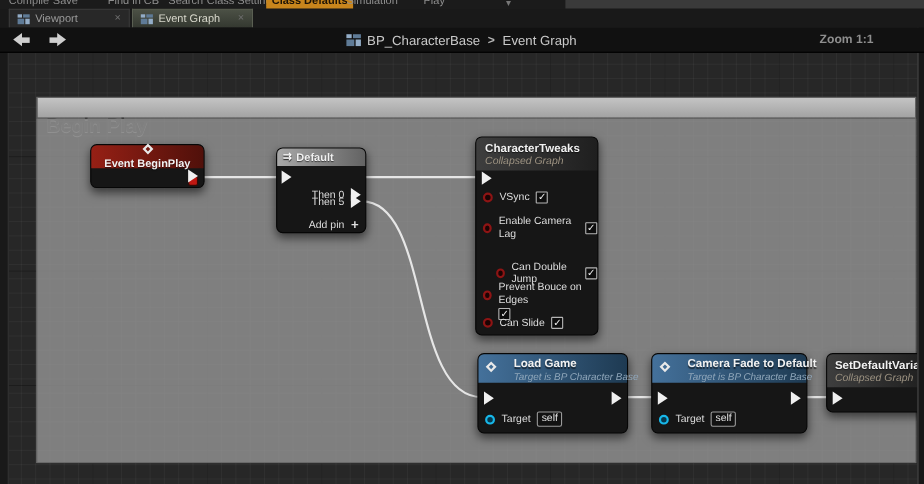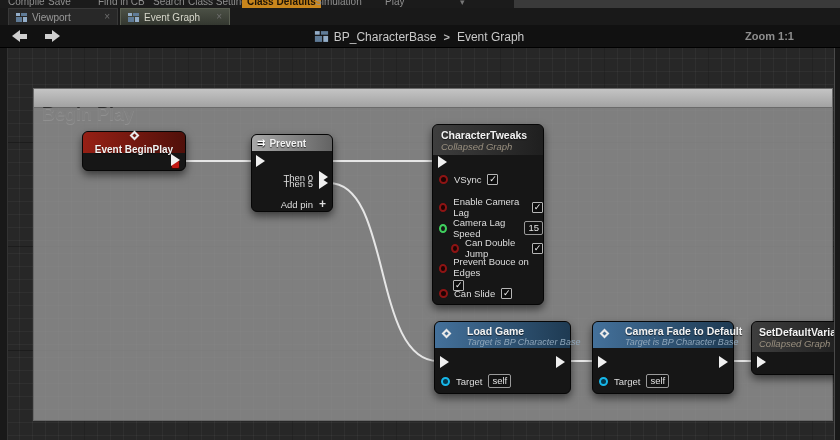--- a/index.html
+++ b/index.html
@@ -196,21 +196,21 @@
         <span class="diamond"></span>
         <span class="nh-title">Event BeginPlay</span>
         <span class="redbox"></span>
       </div>
       <span class="pin-exec out-pin"></span>
     </div>
 
     <div class="node n-seq">
       <div class="node-header nh-gray">
         <span class="seq-icon">⇉</span>
-        <span class="nh-title">Prevent</span>
+        <span class="nh-title">Default</span>
       </div>
       <div class="row" style="left:4px; top:20px;">
         <span class="pin-exec"></span>
       </div>
       <div class="row" style="right:4px; top:36px;">
         <span>Then 0</span>
         <span class="pin-exec"></span>
       </div>
       <div class="row" style="right:4px; top:42px;">
         <span>Then 5</span>
@@ -232,25 +232,20 @@
       </div>
       <div class="row" style="left:6px; top:49px;">
         <span class="pin-circ pin-bool"></span>
         <span>VSync</span>
         <span class="checkbox">✓</span>
       </div>
       <div class="row" style="left:6px; top:71px;">
         <span class="pin-circ pin-bool"></span>
         <span>Enable Camera Lag</span>
         <span class="checkbox">✓</span>
-      </div>
-      <div class="row" style="left:6px; top:92px;">
-        <span class="pin-circ pin-float"></span>
-        <span>Camera Lag Speed</span>
-        <span class="valuebox">15</span>
       </div>
       <div class="row" style="left:18px; top:112px;">
         <span class="pin-circ pin-bool"></span>
         <span>Can Double Jump</span>
         <span class="checkbox">✓</span>
       </div>
       <div class="row" style="left:6px; top:131px; align-items:flex-start;">
         <span class="pin-circ pin-bool" style="margin-top:8px;"></span>
         <span style="display:inline-block;">
           <span>Prevent Bouce on Edges</span><br>

